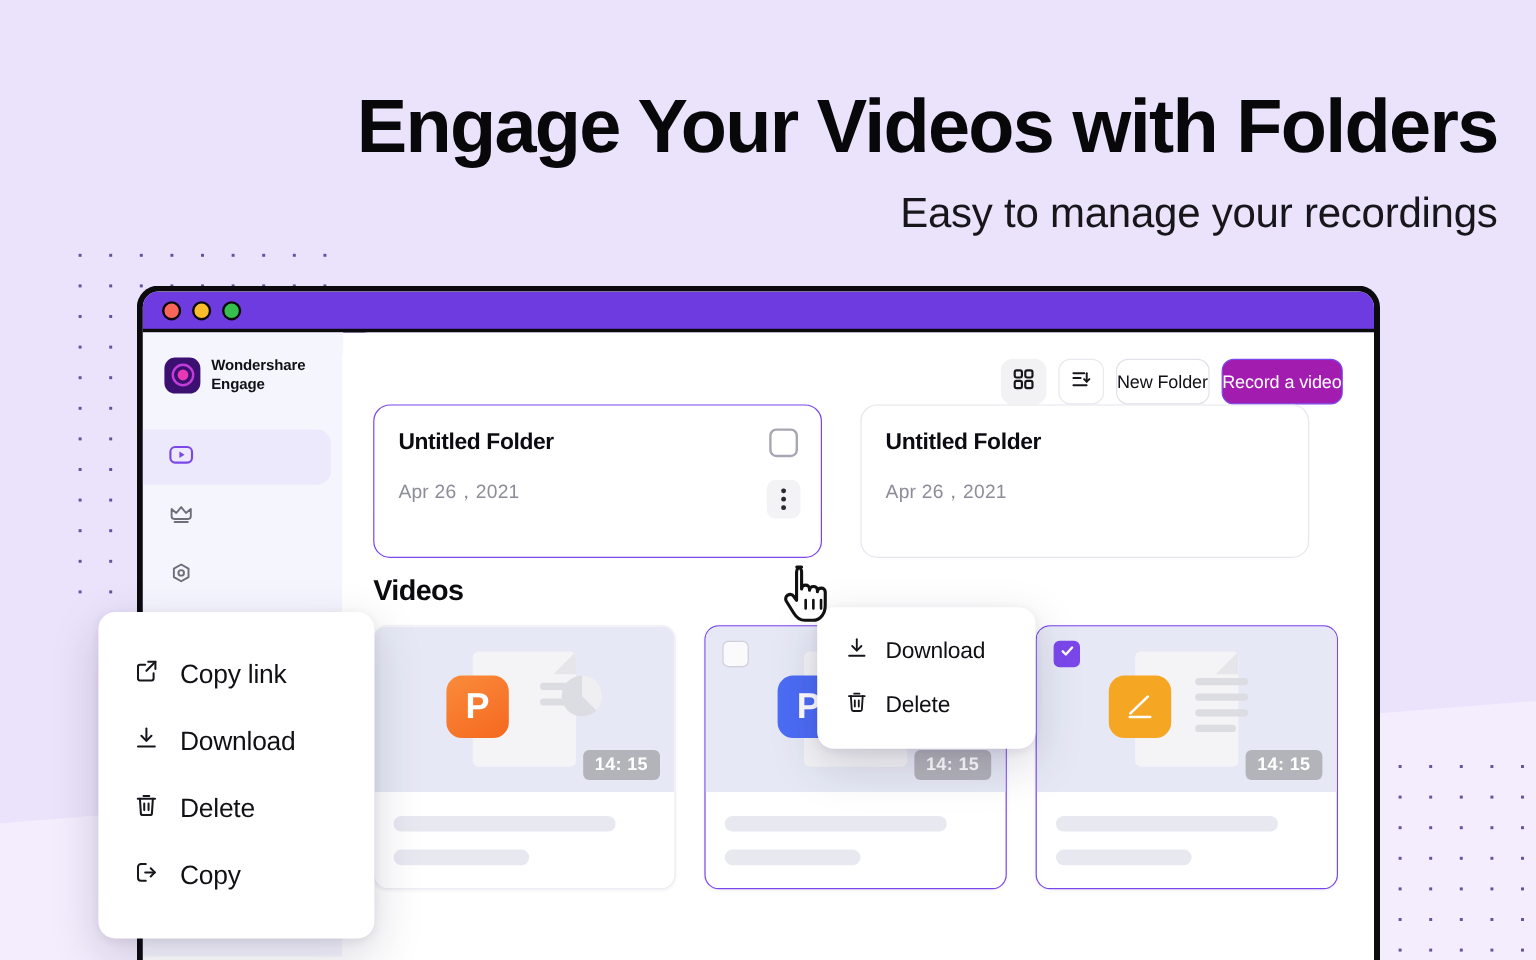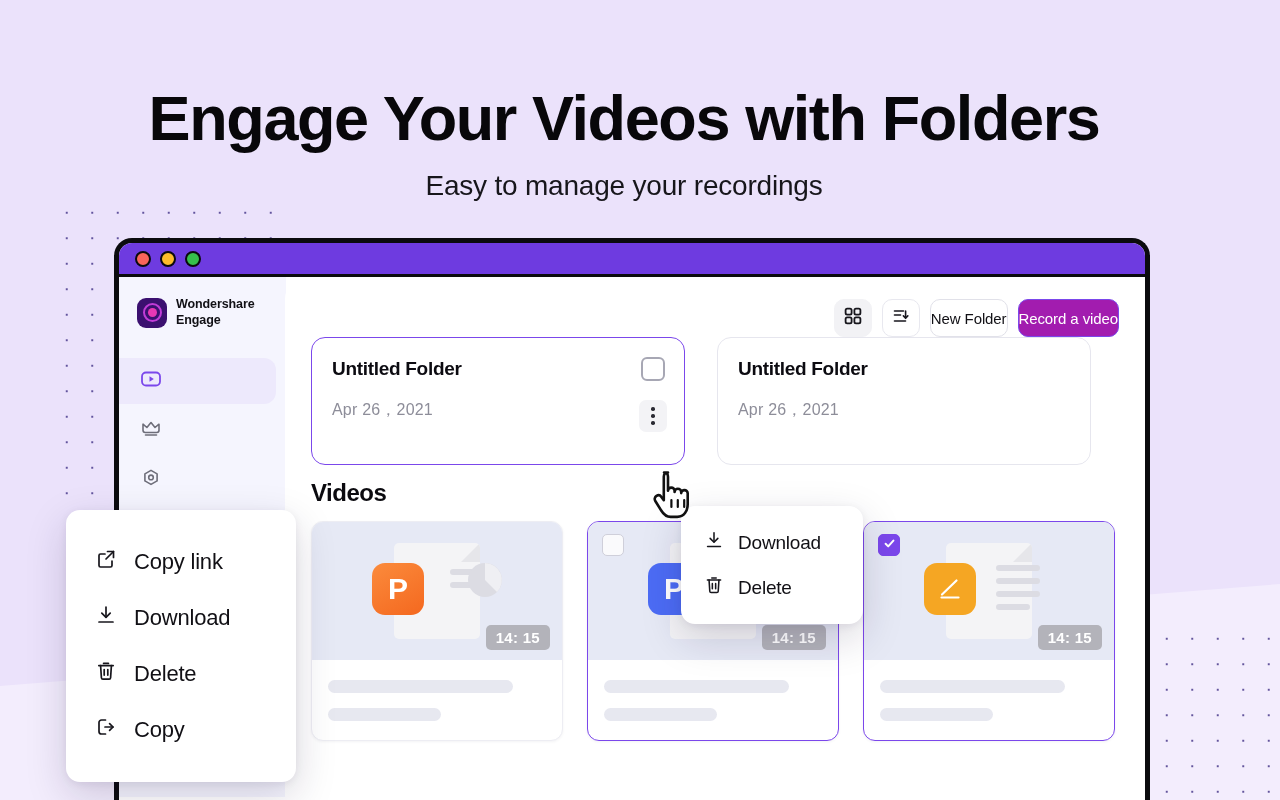--- a/index.html
+++ b/index.html
@@ -34,34 +34,34 @@
     left: 52px; top: 198px;
     width: 240px; height: 300px;
   }
   .dots-right {
     left: 1152px; top: 624px;
     width: 135px; height: 180px;
   }
 
   
   .headline-wrap {
-    position: absolute; top: 12px; left: 0; width: 1248px;
-    z-index: 3; text-align: center;
+    position: absolute; top: 0; left: 0; width: 1248px;
+    z-index: 3; text-align: right;
   }
   .headline {
     margin-top: 70px;
     font-size: 63px;
     font-weight: 700;
     letter-spacing: -1.4px;
     color: #08070A;
     line-height: 1.15;
   }
   .subhead {
     margin-top: 16px;
-    font-size: 28px;
+    font-size: 35px;
     font-weight: 400;
     color: #17161B;
     letter-spacing: -0.2px;
   }
 
   
   .window {
     position: absolute;
     left: 114px; top: 238px;
     width: 1036px; height: 562px;
@@ -281,21 +281,21 @@
 
   
   .menu {
     position: absolute;
     background: #fff;
     border-radius: 14px;
     box-shadow: 0 14px 40px rgba(27,18,60,.17), 0 2px 8px rgba(27,18,60,.07);
     z-index: 20;
     padding: 16px 0;
   }
-  .menu-left { left: 66px; top: 510px; width: 230px; padding: 24px 0; }
+  .menu-left { left: 82px; top: 510px; width: 230px; padding: 24px 0; }
   .menu-right { left: 681px; top: 506px; width: 182px; padding: 14px 0; }
   .menu-item {
     display: flex; align-items: center;
     gap: 16px;
     padding: 0 28px;
     height: 56px;
     font-size: 22px;
     color: #111015;
     letter-spacing: -0.2px;
   }

